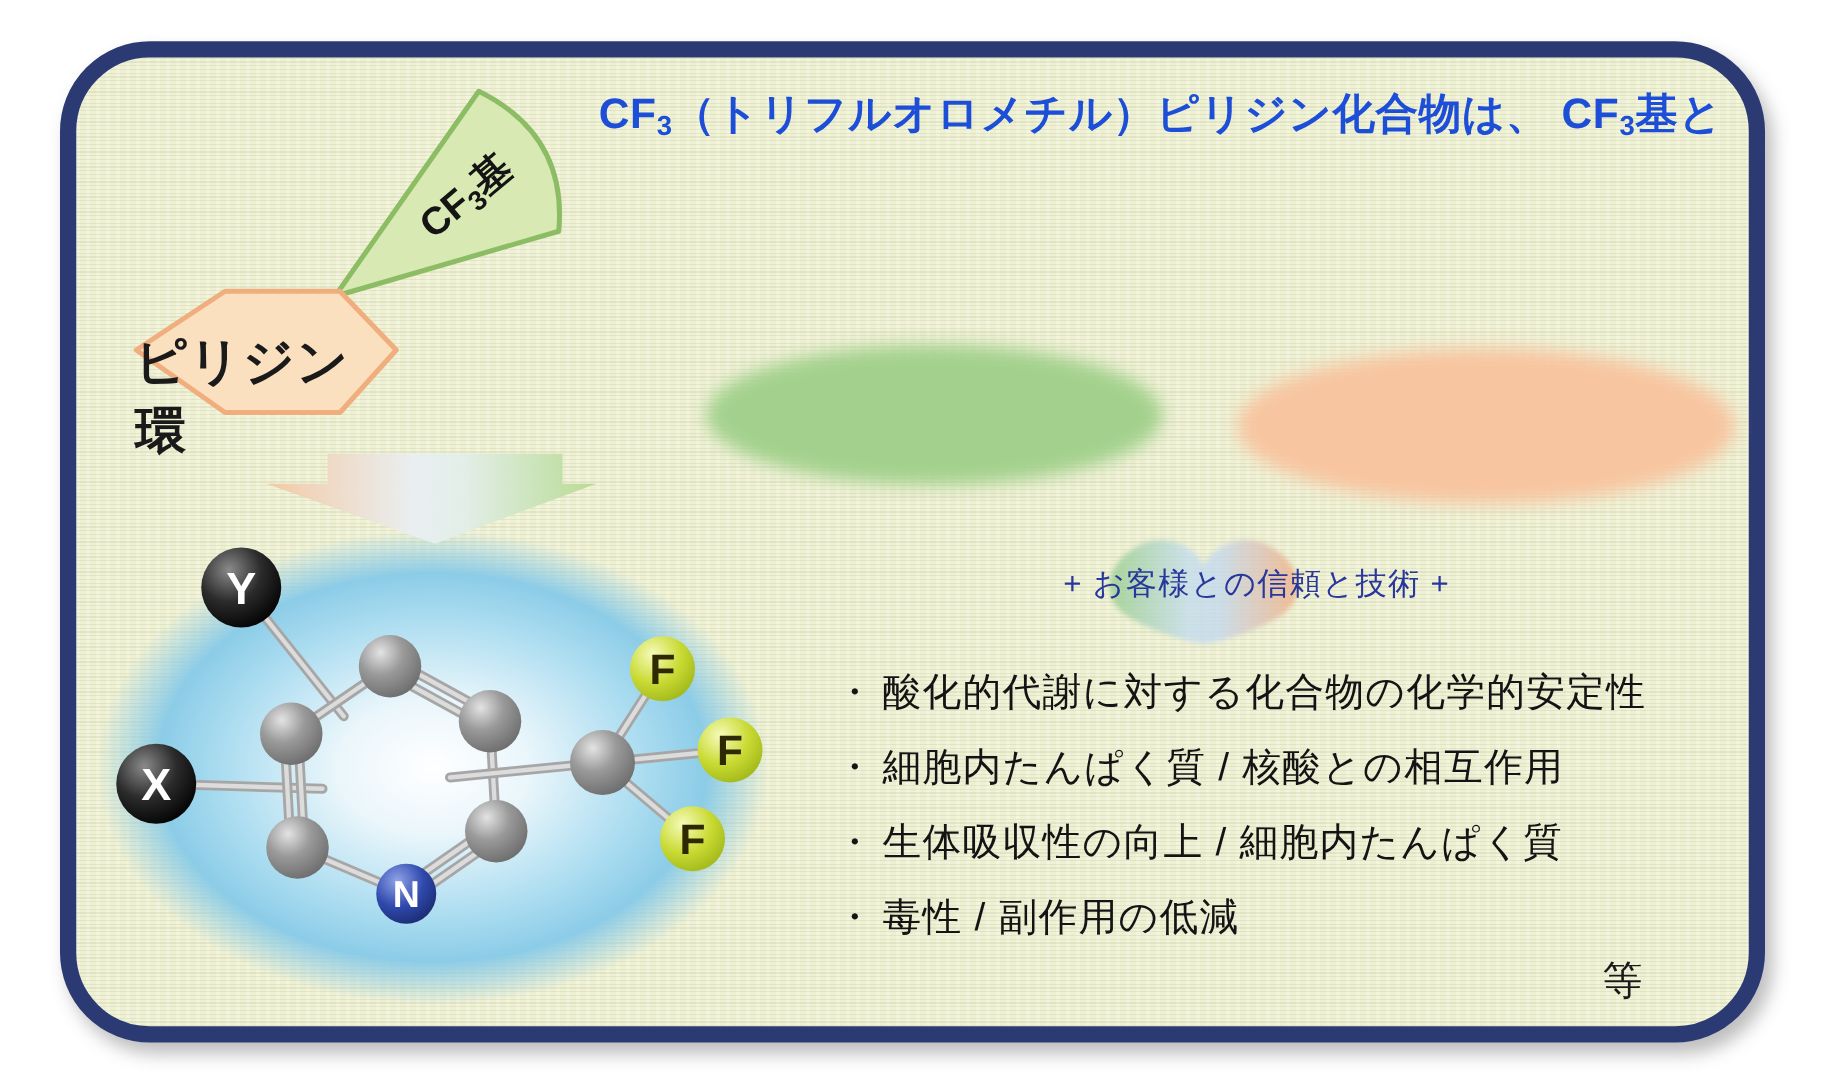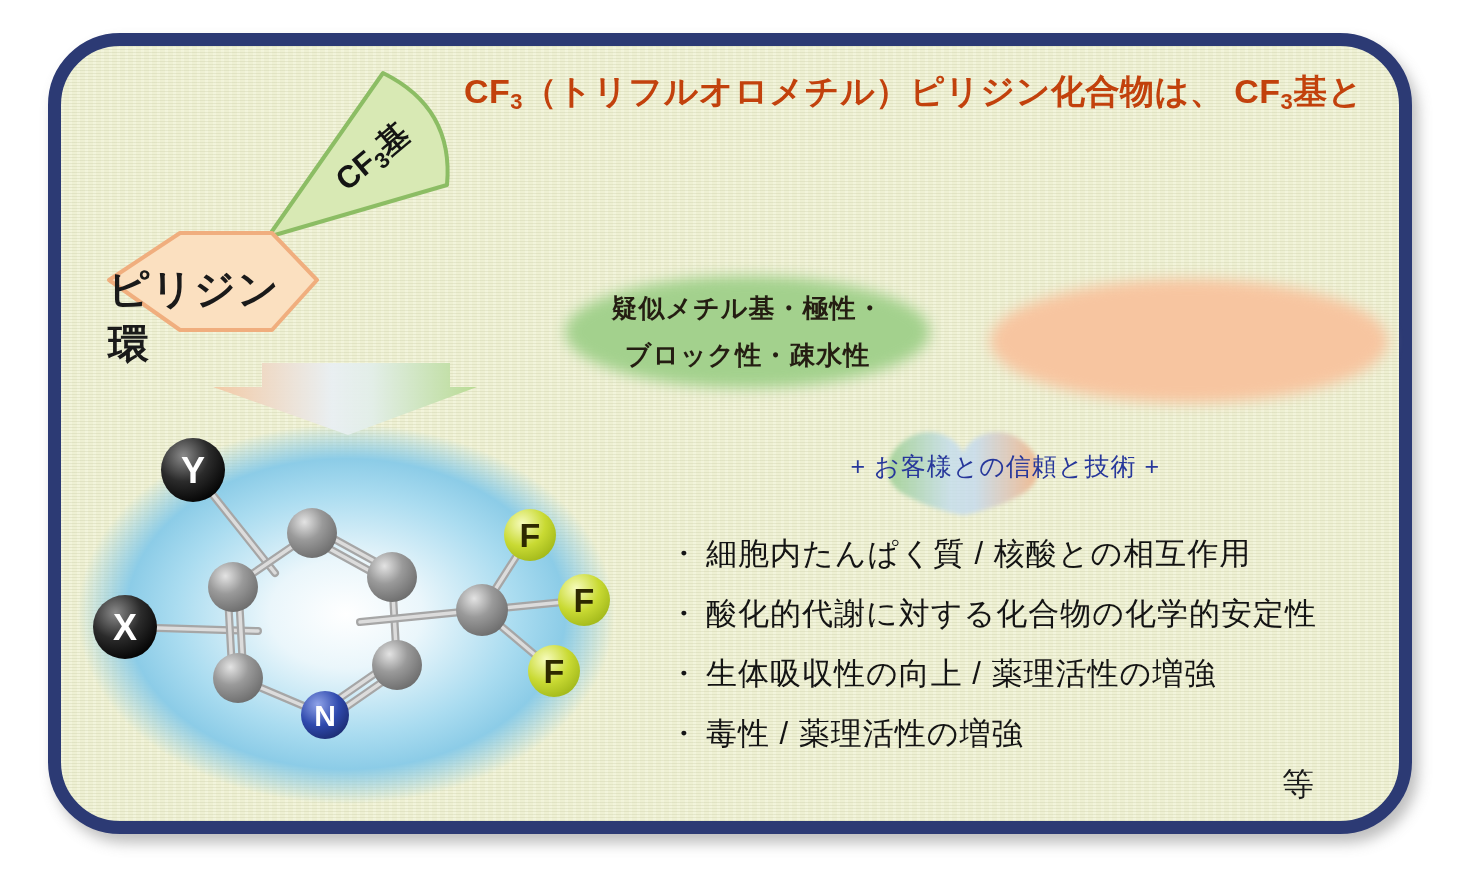--- a/index.html
+++ b/index.html
@@ -10,21 +10,21 @@
   .card{
     position:absolute;left:48px;top:33px;width:1364px;height:801px;
     box-sizing:border-box;border:13px solid #2c3a74;border-radius:72px;
     background-color:#eef0d3;
     background-image:
       repeating-linear-gradient(0deg, rgba(172,176,132,0.20) 0 1px, rgba(0,0,0,0) 1px 3px),
       repeating-linear-gradient(90deg, rgba(250,252,235,0.35) 0 3px, rgba(0,0,0,0) 3px 8px);
     box-shadow:6px 9px 14px rgba(110,110,110,0.45);
   }
   .abs{position:absolute;}
-  .headline{left:464px;top:60px;width:900px;color:#c2410c;font-weight:bold;font-size:34px;}
+  .headline{left:479px;top:60px;width:900px;color:#1d4ed8;font-weight:bold;font-size:34px;}
   .headline .hl-line{height:63px;line-height:63px;white-space:nowrap;letter-spacing:0.5px;}
   .headline sub,.wedge-label sub{font-size:22px;vertical-align:-6px;font-weight:bold;}
   .wedge-label{
     left:288px;top:136px;width:170px;text-align:center;
     font-size:31px;font-weight:bold;color:#141414;
     transform:rotate(-40deg);white-space:nowrap;
   }
   .hex-label{left:108px;top:262px;width:212px;font-size:41px;font-weight:bold;color:#1a1a1a;letter-spacing:1px;font-family:Liberation Serif, serif;}
   .ellipse-bg{border-radius:50%;filter:blur(7px);}
   .ellipse-text{
@@ -86,34 +86,30 @@
   <svg class="abs" style="left:100px;top:225px;" width="230" height="115" viewBox="0 0 230 115">
     <polygon points="9,55 80,8 172,8 217,55 172,105 80,105" fill="#fbe0c0" stroke="#f0ae7e" stroke-width="4" stroke-linejoin="round"></polygon>
   </svg>
   <div class="abs hex-label">ピリジン環</div>
 
   <div class="abs headline">
     <div class="hl-line"><span>CF</span><sub>3</sub><span>（トリフルオロメチル）ピリジン化合物は、 CF</span><sub>3</sub><span>基と</span></div>
   </div>
 
   <div class="abs ellipse-bg" style="left:565px;top:276px;width:365px;height:112px;background:#a3d18d;"></div>
-  <div class="abs ellipse-text" style="left:565px;top:276px;width:365px;height:112px;">
-    <div>疑似メチル基・極性・</div>
-    <div>ブロック性・疎水性</div>
-  </div>
 
   <div class="abs ellipse-bg" style="left:990px;top:279px;width:398px;height:124px;background:#f7c5a0;"></div>
 
   <div class="abs heart-text">+ お客様との信頼と技術 +</div>
 
   <ul class="abs benefits">
+      <li><span class="bullet">・</span><span>酸化的代謝に対する化合物の化学的安定性</span></li>
       <li><span class="bullet">・</span><span>細胞内たんぱく質 / 核酸との相互作用</span></li>
-      <li><span class="bullet">・</span><span>酸化的代謝に対する化合物の化学的安定性</span></li>
-      <li><span class="bullet">・</span><span>生体吸収性の向上 / 薬理活性の増強</span></li>
-      <li><span class="bullet">・</span><span>毒性 / 薬理活性の増強</span></li>
+      <li><span class="bullet">・</span><span>生体吸収性の向上 / 細胞内たんぱく質</span></li>
+      <li><span class="bullet">・</span><span>毒性 / 副作用の低減</span></li>
     </ul>
 
   <div class="abs etc">等</div>
 
   <svg class="abs" style="left:0;top:0;" width="1460" height="873" viewBox="0 0 1460 873">
     <defs>
       <radialGradient id="g-carbon" cx="0.35" cy="0.28" r="0.8">
         <stop offset="0" stop-color="#e3e3e3"></stop>
         <stop offset="0.45" stop-color="#9a9a9a"></stop>
         <stop offset="1" stop-color="#696969"></stop>

